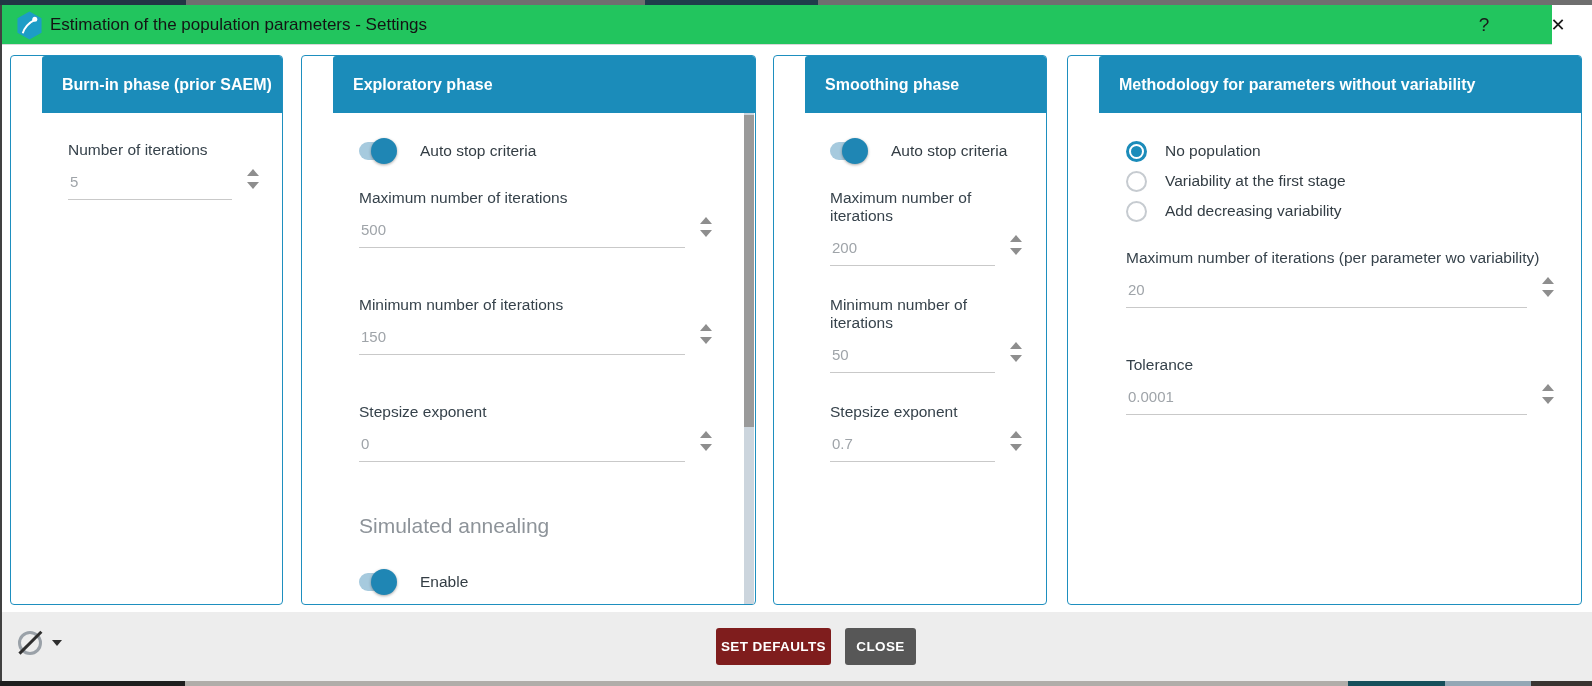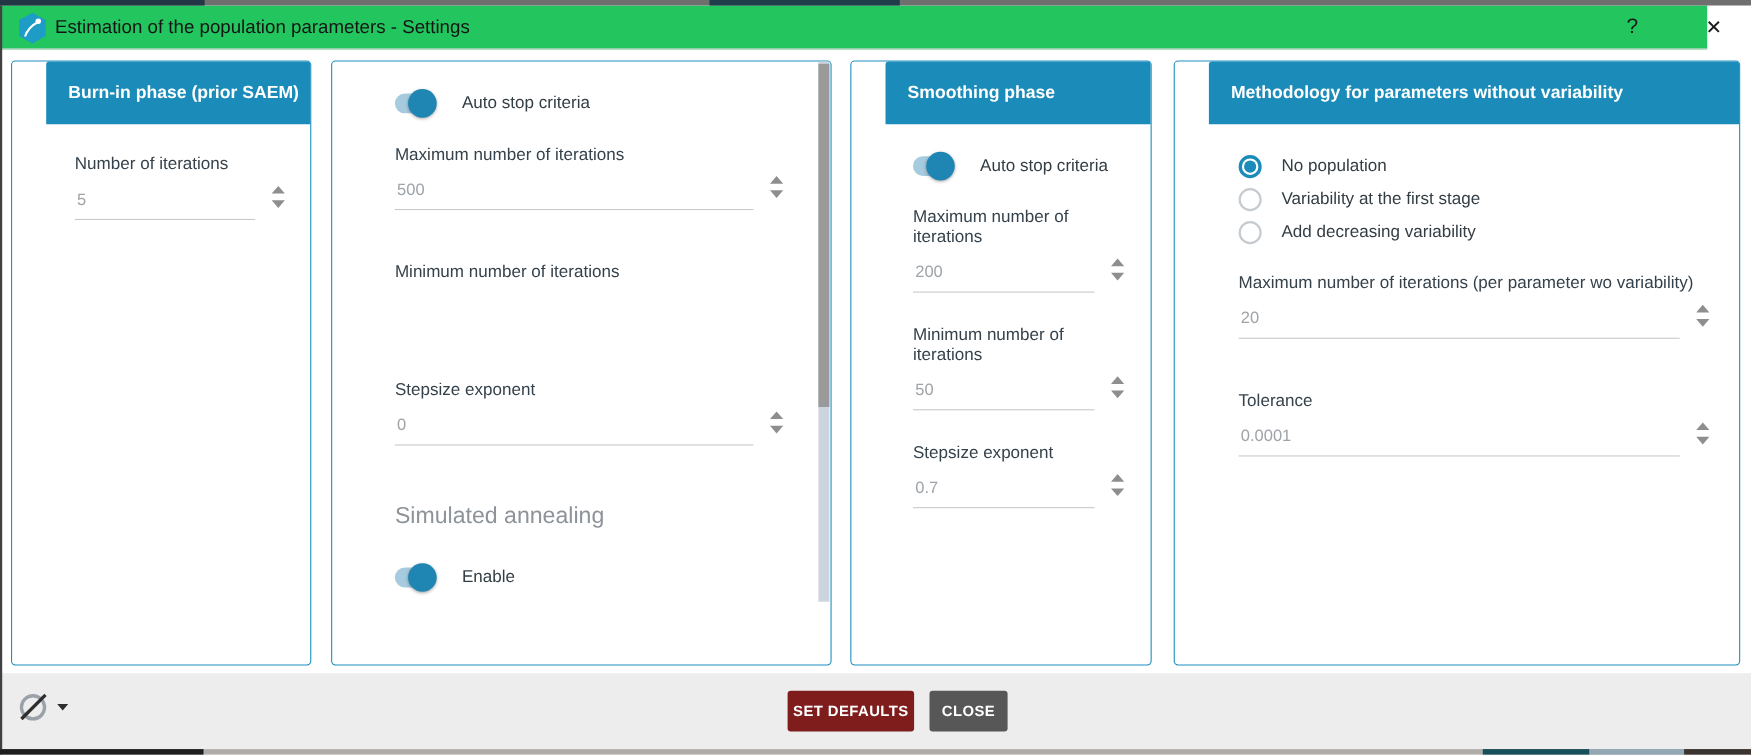--- a/index.html
+++ b/index.html
@@ -113,20 +113,21 @@
           <div class="spinner">
             <div class="arr-up"></div>
             <div class="arr-down"></div>
           </div>
         </div>
       </div>
     </div>
   </div>
 
   <div class="panel p2">
+    <div class="phead">Exploratory phase</div>
     <div class="pbody">
       <div class="toggle-row" style="top:25px; left:26px">
         <div class="toggle">
             <div class="knob"></div>
           </div>
         <div class="tlabel">Auto stop criteria</div>
       </div>
 
       <div class="field" style="top:76px">
         <div class="flabel">Maximum number of iterations</div>
@@ -134,20 +135,27 @@
           <div class="fvalue">500</div>
           <div class="spinner">
             <div class="arr-up"></div>
             <div class="arr-down"></div>
           </div>
         </div>
       </div>
 
       <div class="field" style="top:183px">
         <div class="flabel">Minimum number of iterations</div>
+        <div class="fctl">
+          <div class="fvalue">150</div>
+          <div class="spinner">
+            <div class="arr-up"></div>
+            <div class="arr-down"></div>
+          </div>
+        </div>
       </div>
 
       <div class="field" style="top:290px">
         <div class="flabel">Stepsize exponent</div>
         <div class="fctl">
           <div class="fvalue">0</div>
           <div class="spinner">
             <div class="arr-up"></div>
             <div class="arr-down"></div>
           </div>

